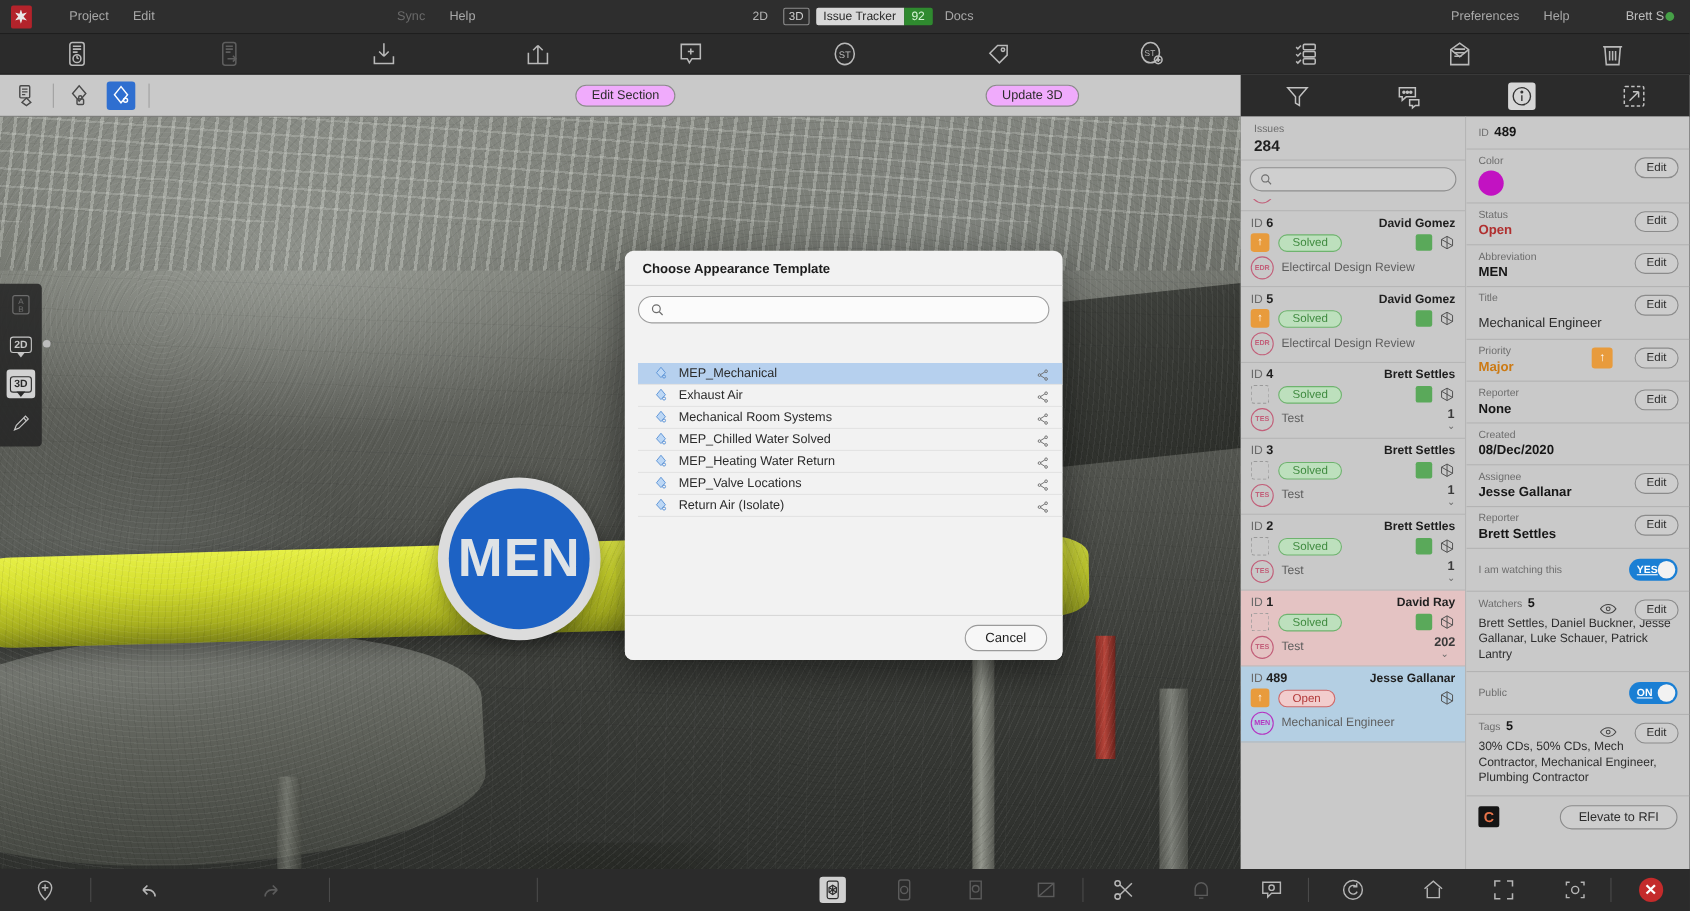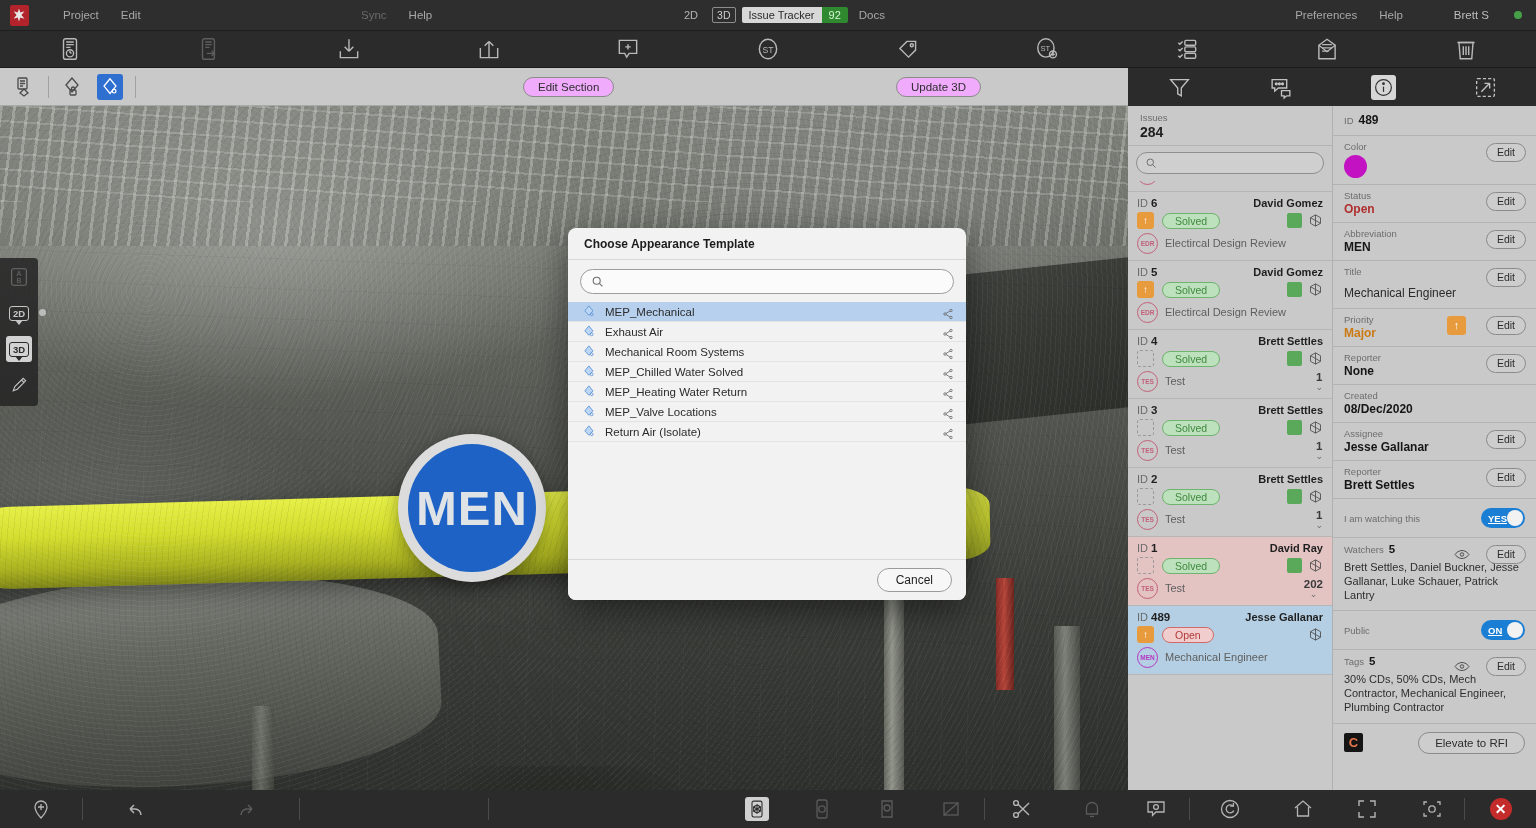--- a/index.html
+++ b/index.html
@@ -43,21 +43,21 @@
   }
   .nav-tracker {
     background: #d8d8d8; color: #2a2a2a; font-size: 11px;
     padding: 2px 7px; border-radius: 2px 0 0 2px;
   }
   .nav-count {
     background: #2f8a2f; color: #d7f5d7; font-size: 11px;
     padding: 2px 7px; border-radius: 0 2px 2px 0;
   }
   .grp-right { position: absolute; right: 14px; display: flex; align-items: center; }
-  .user-name { color: #bdbdbd; font-size: 11.5px; margin-right: 25px; }
+  .user-name { color: #bdbdbd; font-size: 11.5px; margin-right: 1px; }
   .user-dot { width: 8px; height: 8px; border-radius: 50%; background: #46a047; }
 
   
   .icontoolbar {
     position: absolute; left: 0; top: 31px; width: 1536px; height: 37px;
     background: #2b2b2b; display: flex; align-items: center;
     border-bottom: 1px solid #1a1a1a;
   }
   .tb-slot { flex: 1; display: flex; align-items: center; justify-content: center; height: 37px; }
   .tb-ico { width: 26px; height: 26px; color: #b9b9b9; }
@@ -361,21 +361,21 @@
   .modal-search {
     height: 25px; border: 1px solid #9d9d9d; border-radius: 13px;
     background: #fbfbfb; display: flex; align-items: center; padding: 0 10px;
   }
   .modal-search svg { width: 13px; height: 13px; color: #6d6d6d; flex-shrink: 0; }
   .modal-search input {
     border: none; background: transparent; outline: none; font-size: 12px;
     color: #222; margin-left: 6px; width: 100%;
     font-family: "Liberation Sans", sans-serif;
   }
-  .modal-list { flex: 1; overflow: hidden; padding: 2px 0 0 0; }
+  .modal-list { flex: 1; overflow: hidden; padding: 2px 0 0 12px; margin-top: 28px; }
   .tpl-row {
     display: flex; align-items: center; height: 20px; padding: 0 12px 0 14px;
     border-bottom: 1px solid #e3e3e3; cursor: pointer;
   }
   .tpl-row.sel { background: #b6d0ee; }
   .tpl-ico { width: 15px; height: 15px; color: #5d94d6; flex-shrink: 0; }
   .tpl-ico svg { width: 100%; height: 100%; }
   .tpl-name { font-size: 11.5px; color: #2b2b2b; margin-left: 8px; flex: 1; }
   .tpl-share { width: 12px; height: 12px; color: #6a6a6a; flex-shrink: 0; }
   .tpl-share svg { width: 100%; height: 100%; }

